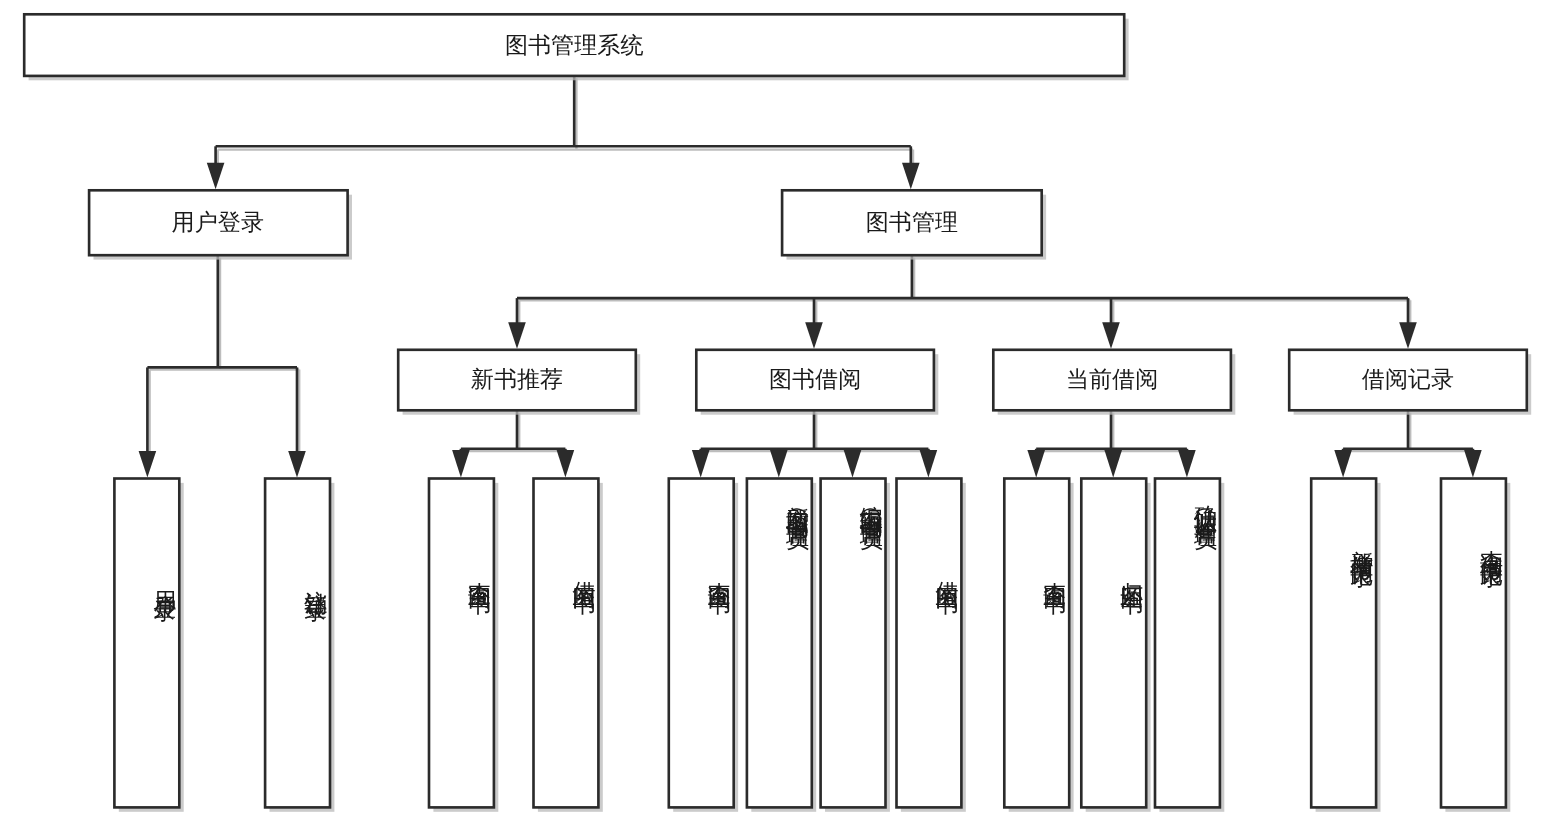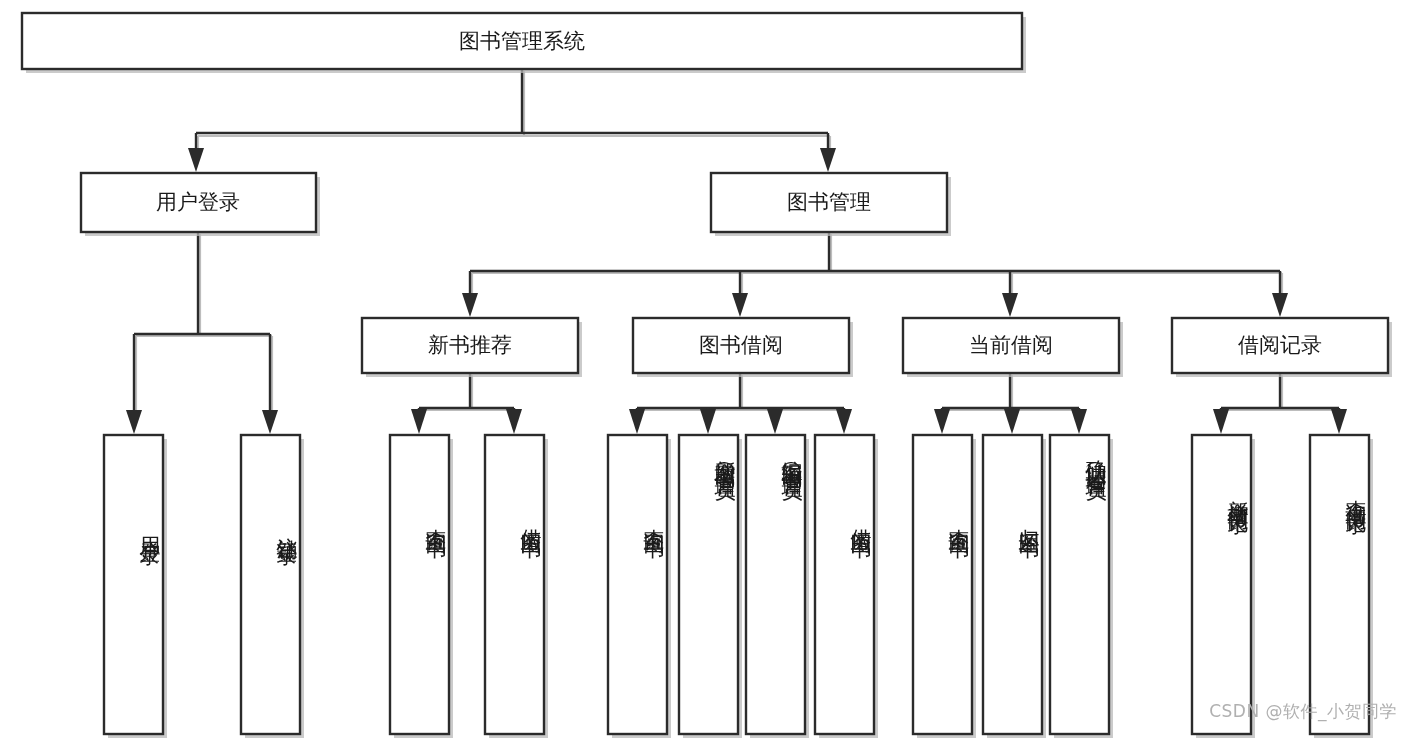--- a/index.html
+++ b/index.html
@@ -277,14 +277,13 @@
   <div class="vert-label" style="left:608px; top:512px;  width:59px;">查询图书</div>
   <div class="vert-label" style="left:679px; top:443px;  width:59px;">新增图书（管理员）</div>
   <div class="vert-label" style="left:746px; top:443px;  width:59px;">编辑图书（管理员）</div>
   <div class="vert-label" style="left:815px; top:512px;  width:59px;">借阅图书</div>
   <div class="vert-label" style="left:913px; top:512px;  width:59px;">查询图书</div>
   <div class="vert-label" style="left:983px; top:512px;  width:59px;">归还图书</div>
   <div class="vert-label" style="left:1050px; top:443px; width:59px;">确认归还（管理员）</div>
   <div class="vert-label" style="left:1192px; top:483px; width:59px;">新增借阅记录</div>
   <div class="vert-label" style="left:1310px; top:483px; width:59px;">查询借阅记录</div>
 
-  <div class="watermark">CSDN @软件_小贺同学</div>
 </div>
 
 </body></html>

